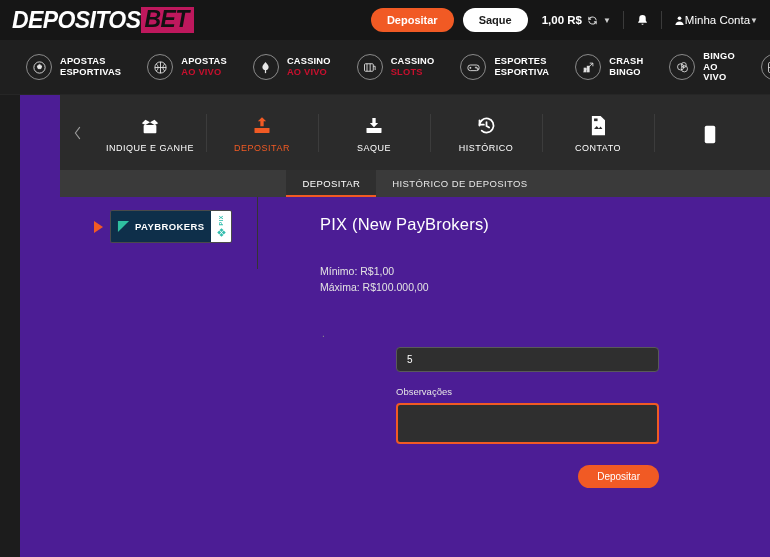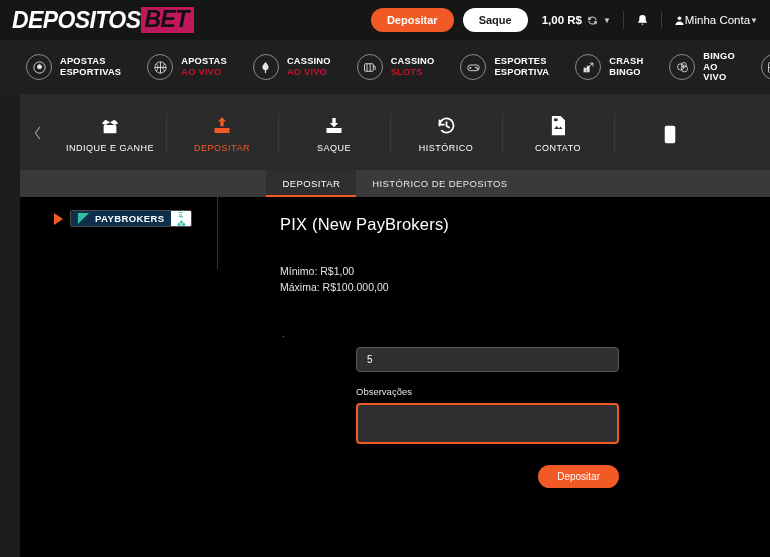--- a/index.html
+++ b/index.html
@@ -60,21 +60,21 @@
     border: 1px solid #8a8a8a; display: flex; align-items: center;
     justify-content: center; flex: none;
   }
   .navtext { line-height: 1.15; }
   .navtext .l1 { font-size: 9.3px; font-weight: bold; color: #fff; letter-spacing: .2px; display:block; }
   .navtext .l2 { font-size: 9.3px; font-weight: bold; color: #fff; letter-spacing: .2px; display:block; }
   .navtext .l2.red { color: #c8102e; }
 
   
   .body-wrap { padding: 0 0 0 20px; height: 462px; background: #1c1c1c; }
-  .panel { background: #000000; height: 462px; position: relative; overflow: hidden; }
+  .panel { background: #4c1d95; height: 462px; position: relative; overflow: hidden; padding-left: 40px; }
 
   
   .subnav {
     height: 75px; display: flex; align-items: center;
     background: #2b2b2b; position: relative;
   }
   .subnav-back {
     width: 34px; display:flex; align-items:center; justify-content:center;
     color: #9a9a9a; font-size: 14px; cursor: pointer;
   }
@@ -110,21 +110,21 @@
   
   .content { display: flex; height: 360px; }
   .methods {
     width: 198px; padding: 14px 0 0 0; position: relative;
     border-right: 1px solid #343434; height: 72px;
   }
   .method-row { display: flex; align-items: center; gap: 8px; padding-left: 34px; }
   .caret { width: 0; height: 0; border-top: 6px solid transparent;
            border-bottom: 6px solid transparent; border-left: 9px solid #f15a24; }
   .pbrokers {
-    display: flex; height: 15px; border-radius: 1px; overflow: hidden;
+    display: flex; height: 31px; border-radius: 1px; overflow: hidden;
     box-shadow: 0 0 0 1px #4a4a4a;
   }
   .pb-main {
     background: #0e2f4a; display: flex; align-items: center; gap: 5px;
     padding: 0 7px 0 6px;
   }
   .pb-name { color: #fff; font-size: 9.5px; font-weight: bold; letter-spacing: .4px; }
   .pb-pix {
     background: #fff; width: 20px; display: flex; flex-direction: column;
     align-items: center; justify-content: center; gap: 2px; padding: 2px 0;

